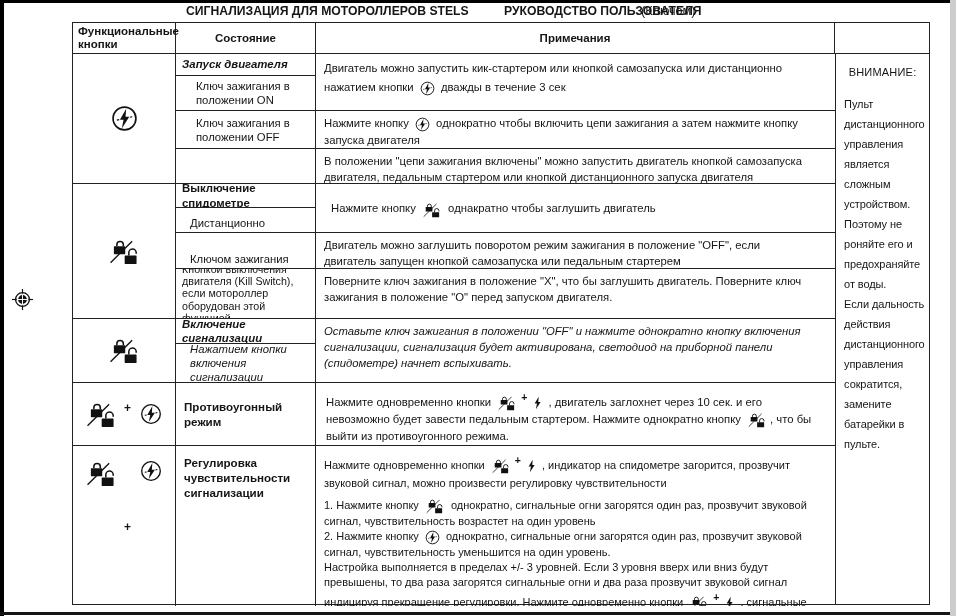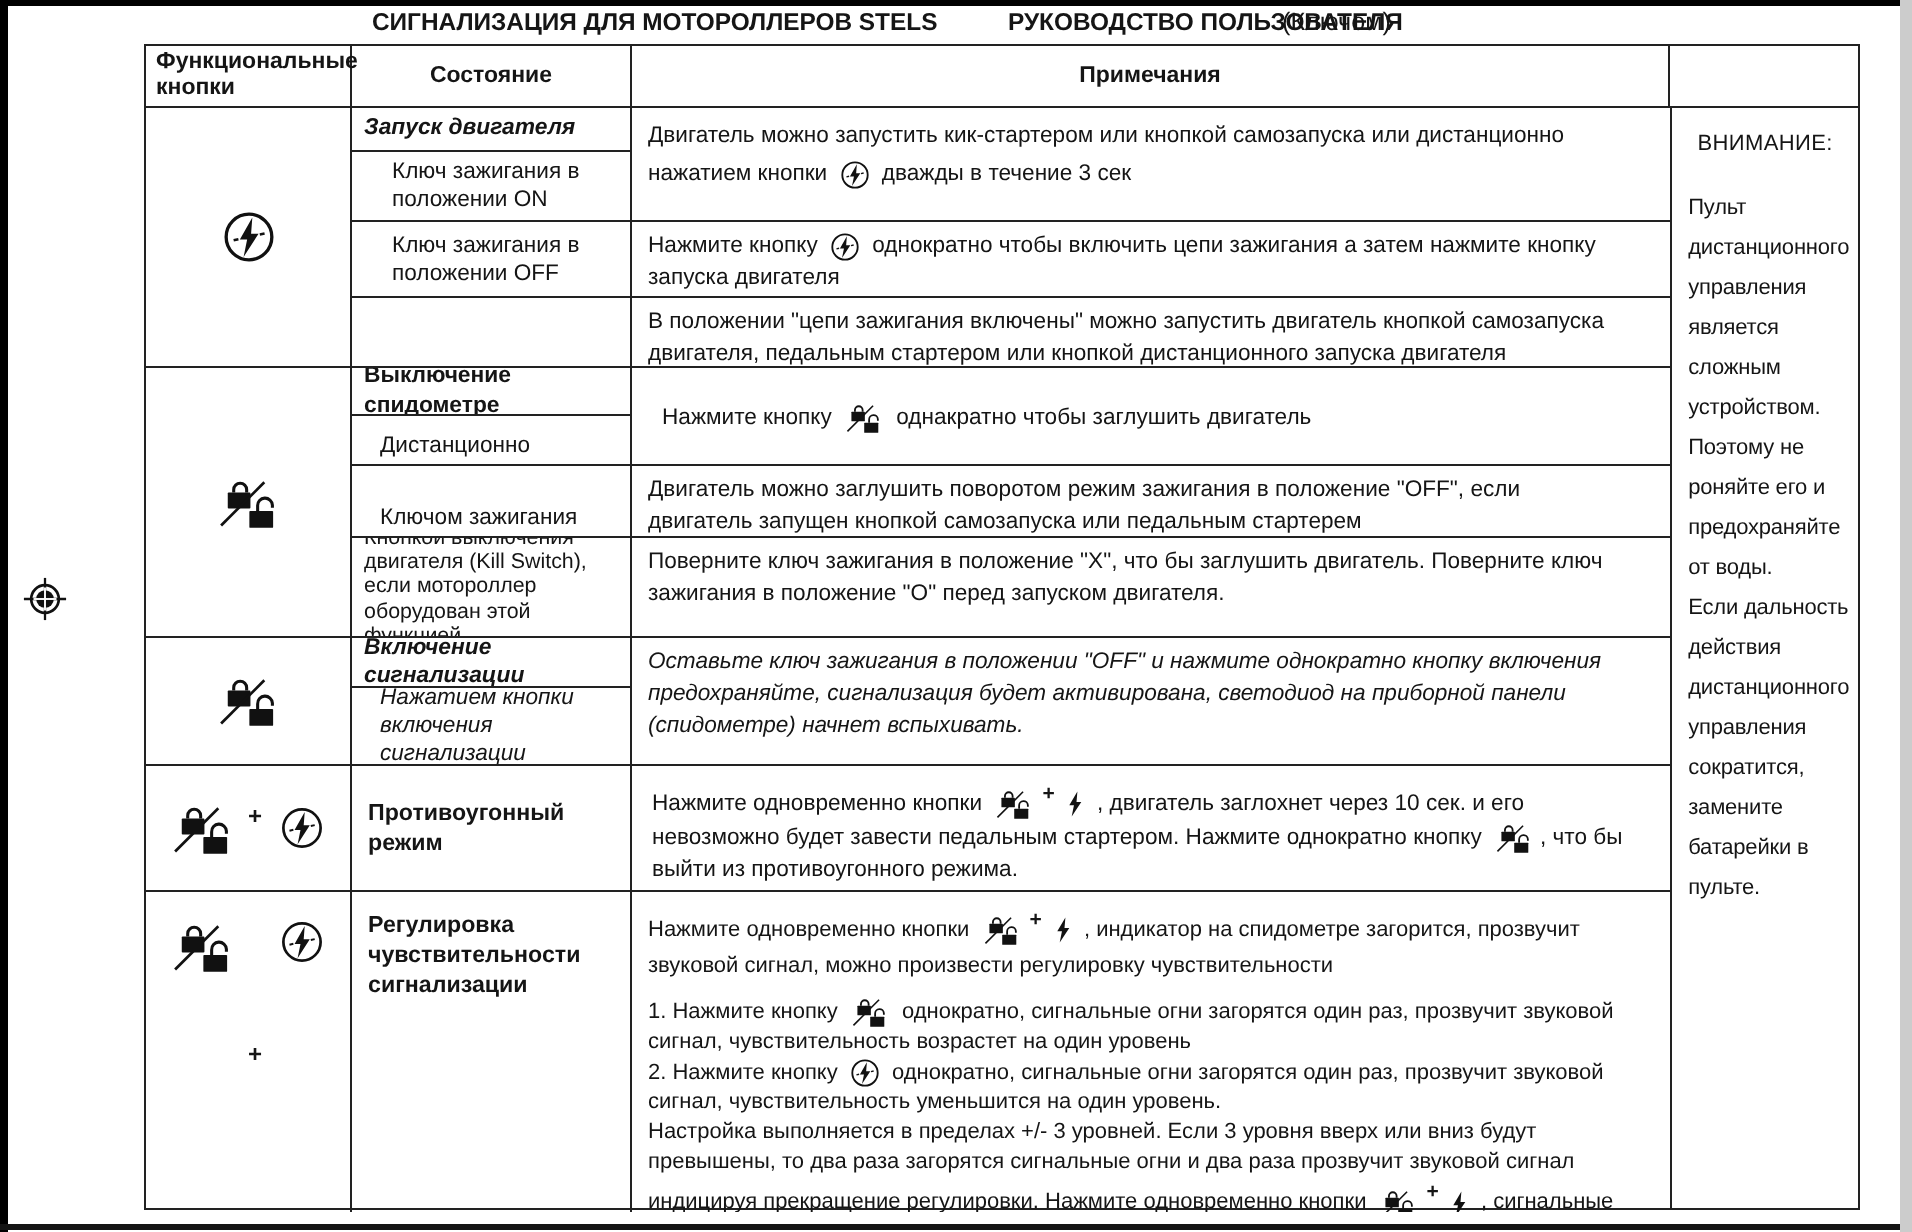--- a/index.html
+++ b/index.html
@@ -210,21 +210,21 @@
             <div class="state-col">
               <div class="state-cell bold" style="height: 25px;">
                 <span>Включение сигнализации</span>
               </div>
               <div class="state-cell grow">
                 <span>Нажатием кнопки включения сигнализации</span>
               </div>
             </div>
             <div class="notes-col">
               <div class="note-cell grow">
-                <div class="para">Оставьте ключ зажигания в положении "OFF" и нажмите однократно кнопку включения предохраняйте, сигнализация будет активирована, светодиод на приборной панели (спидометре) начнет вспыхивать.</div>
+                <div class="para">Оставьте ключ зажигания в положении "OFF" и нажмите однократно кнопку включения сигнализации, сигнализация будет активирована, светодиод на приборной панели (спидометре) начнет вспыхивать.</div>
               </div>
             </div>
           </div>
           <div class="group g4" style="height: 63px;">
             <div class="icon-cell">
               <span class="icn" style="width: 31px; height: 27px;">
                 <svg viewBox="0 0 34 30">
                   <use href="#sym-lock"></use>
                 </svg>
               </span>

